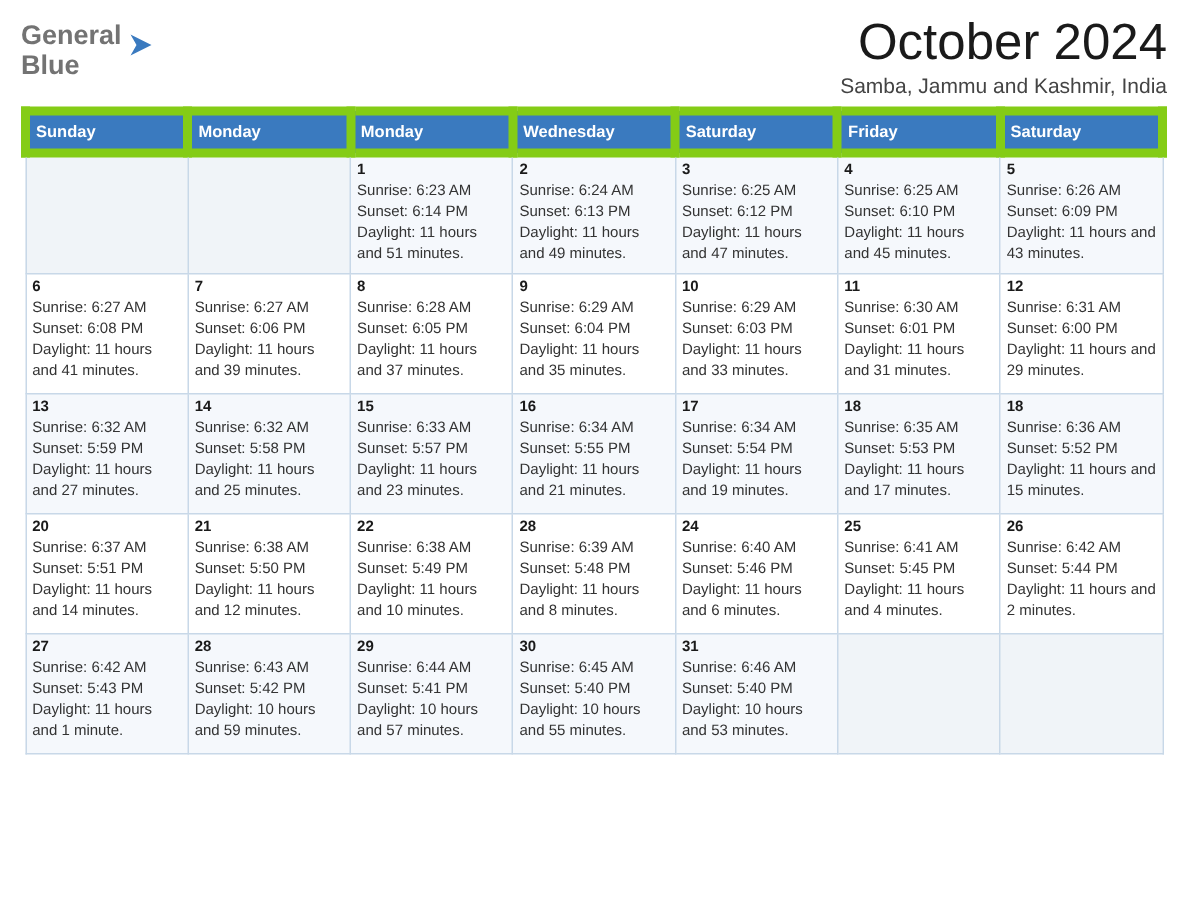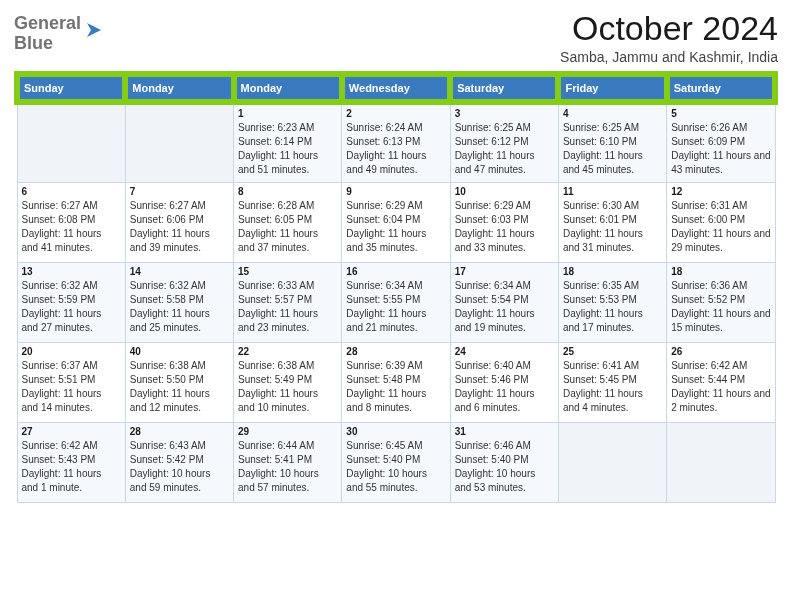--- a/index.html
+++ b/index.html
@@ -213,21 +213,21 @@
             <span class="day-number">18</span>
             <div class="cell-text">Sunrise: 6:36 AM<br>Sunset: 5:52 PM<br>Daylight: 11 hours and 15 minutes.</div>
           </td>
         </tr>
         <tr>
           <td>
             <span class="day-number">20</span>
             <div class="cell-text">Sunrise: 6:37 AM<br>Sunset: 5:51 PM<br>Daylight: 11 hours and 14 minutes.</div>
           </td>
           <td>
-            <span class="day-number">40</span>
+            <span class="day-number">21</span>
             <div class="cell-text">Sunrise: 6:38 AM<br>Sunset: 5:50 PM<br>Daylight: 11 hours and 12 minutes.</div>
           </td>
           <td>
             <span class="day-number">22</span>
             <div class="cell-text">Sunrise: 6:38 AM<br>Sunset: 5:49 PM<br>Daylight: 11 hours and 10 minutes.</div>
           </td>
           <td>
             <span class="day-number">28</span>
             <div class="cell-text">Sunrise: 6:39 AM<br>Sunset: 5:48 PM<br>Daylight: 11 hours and 8 minutes.</div>
           </td>

